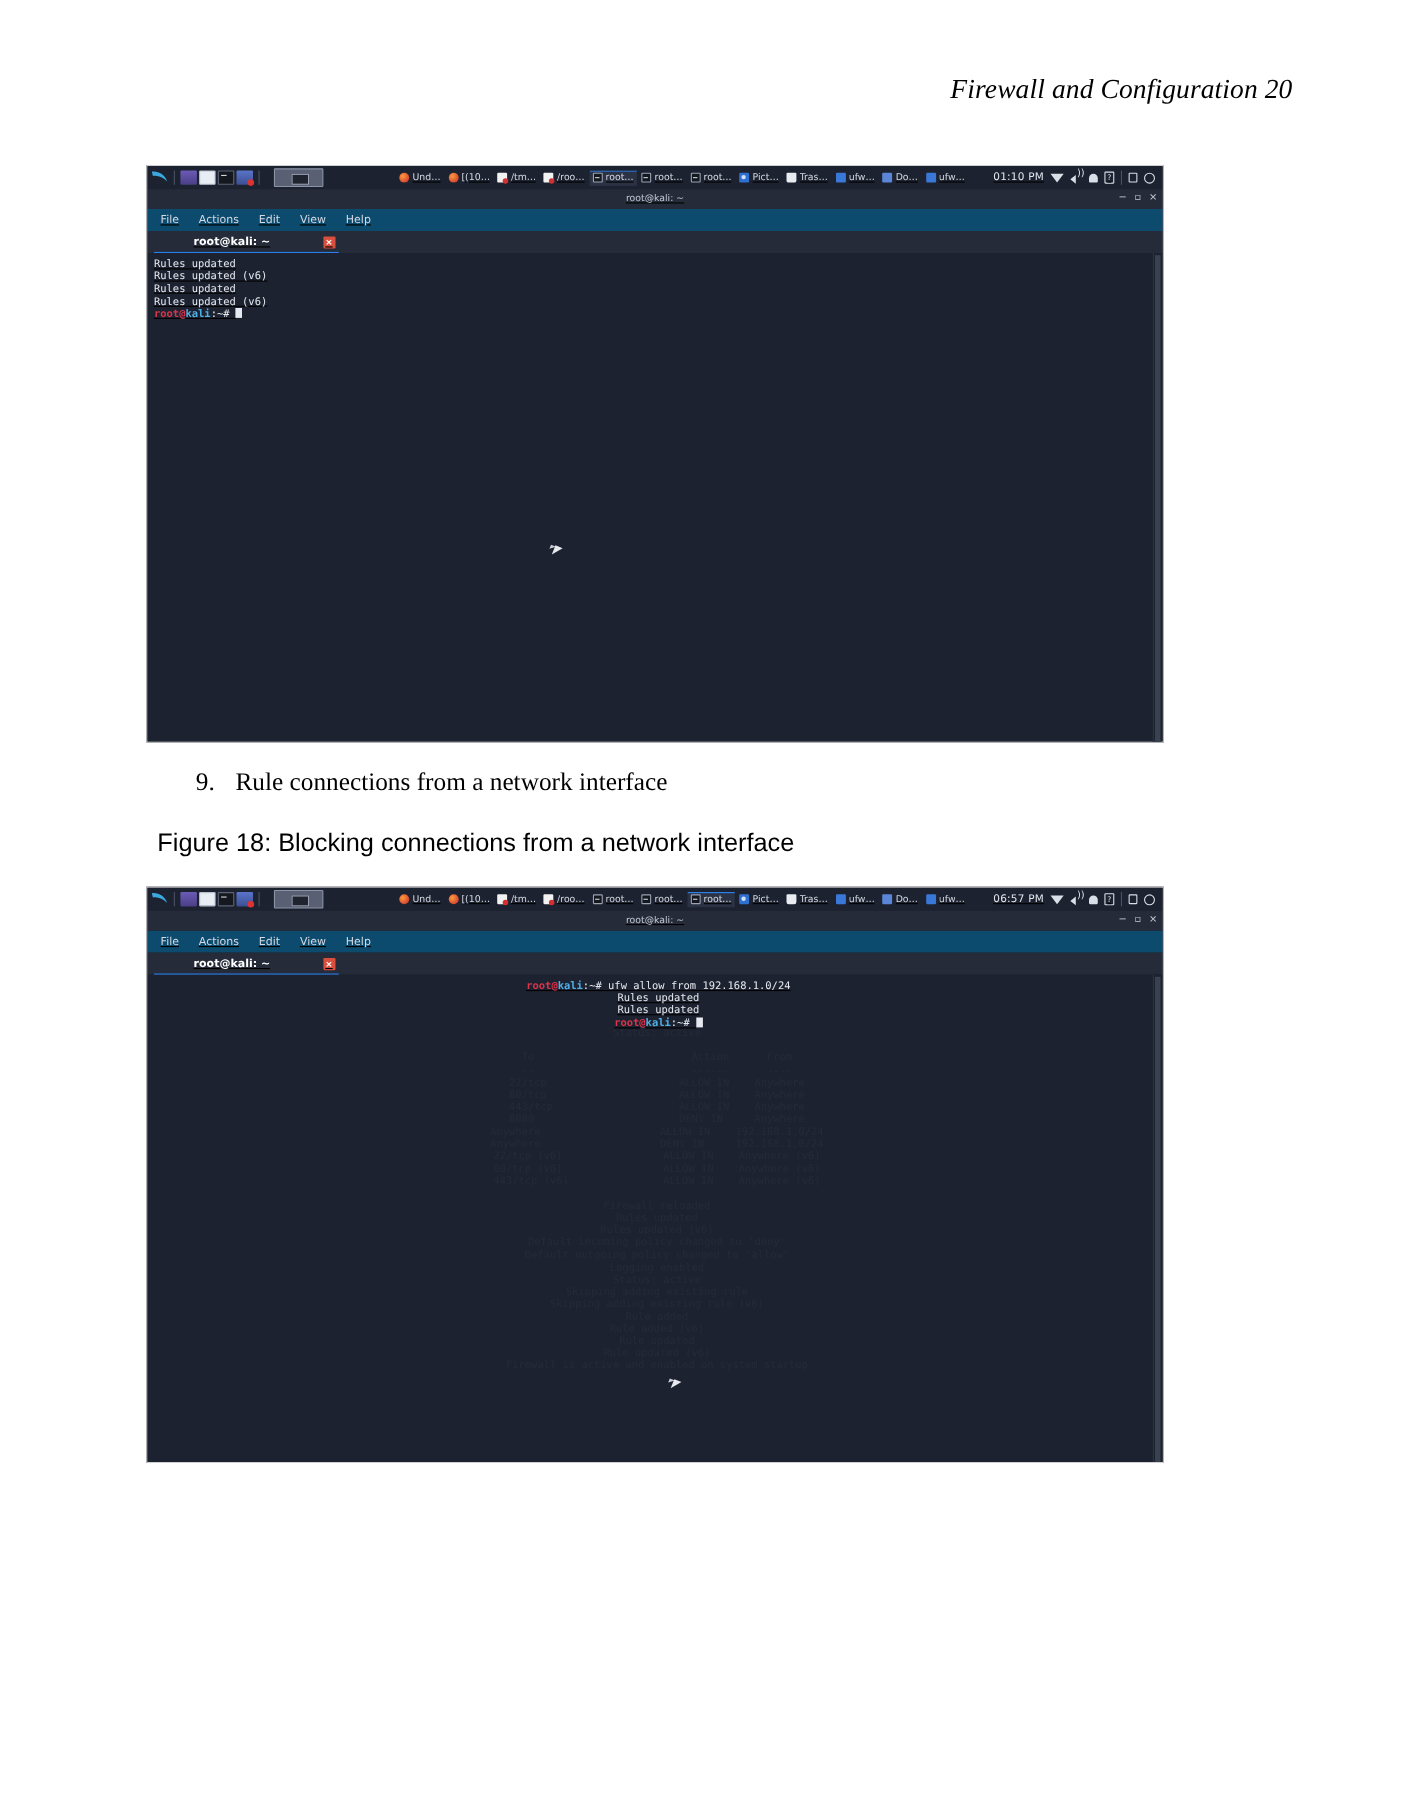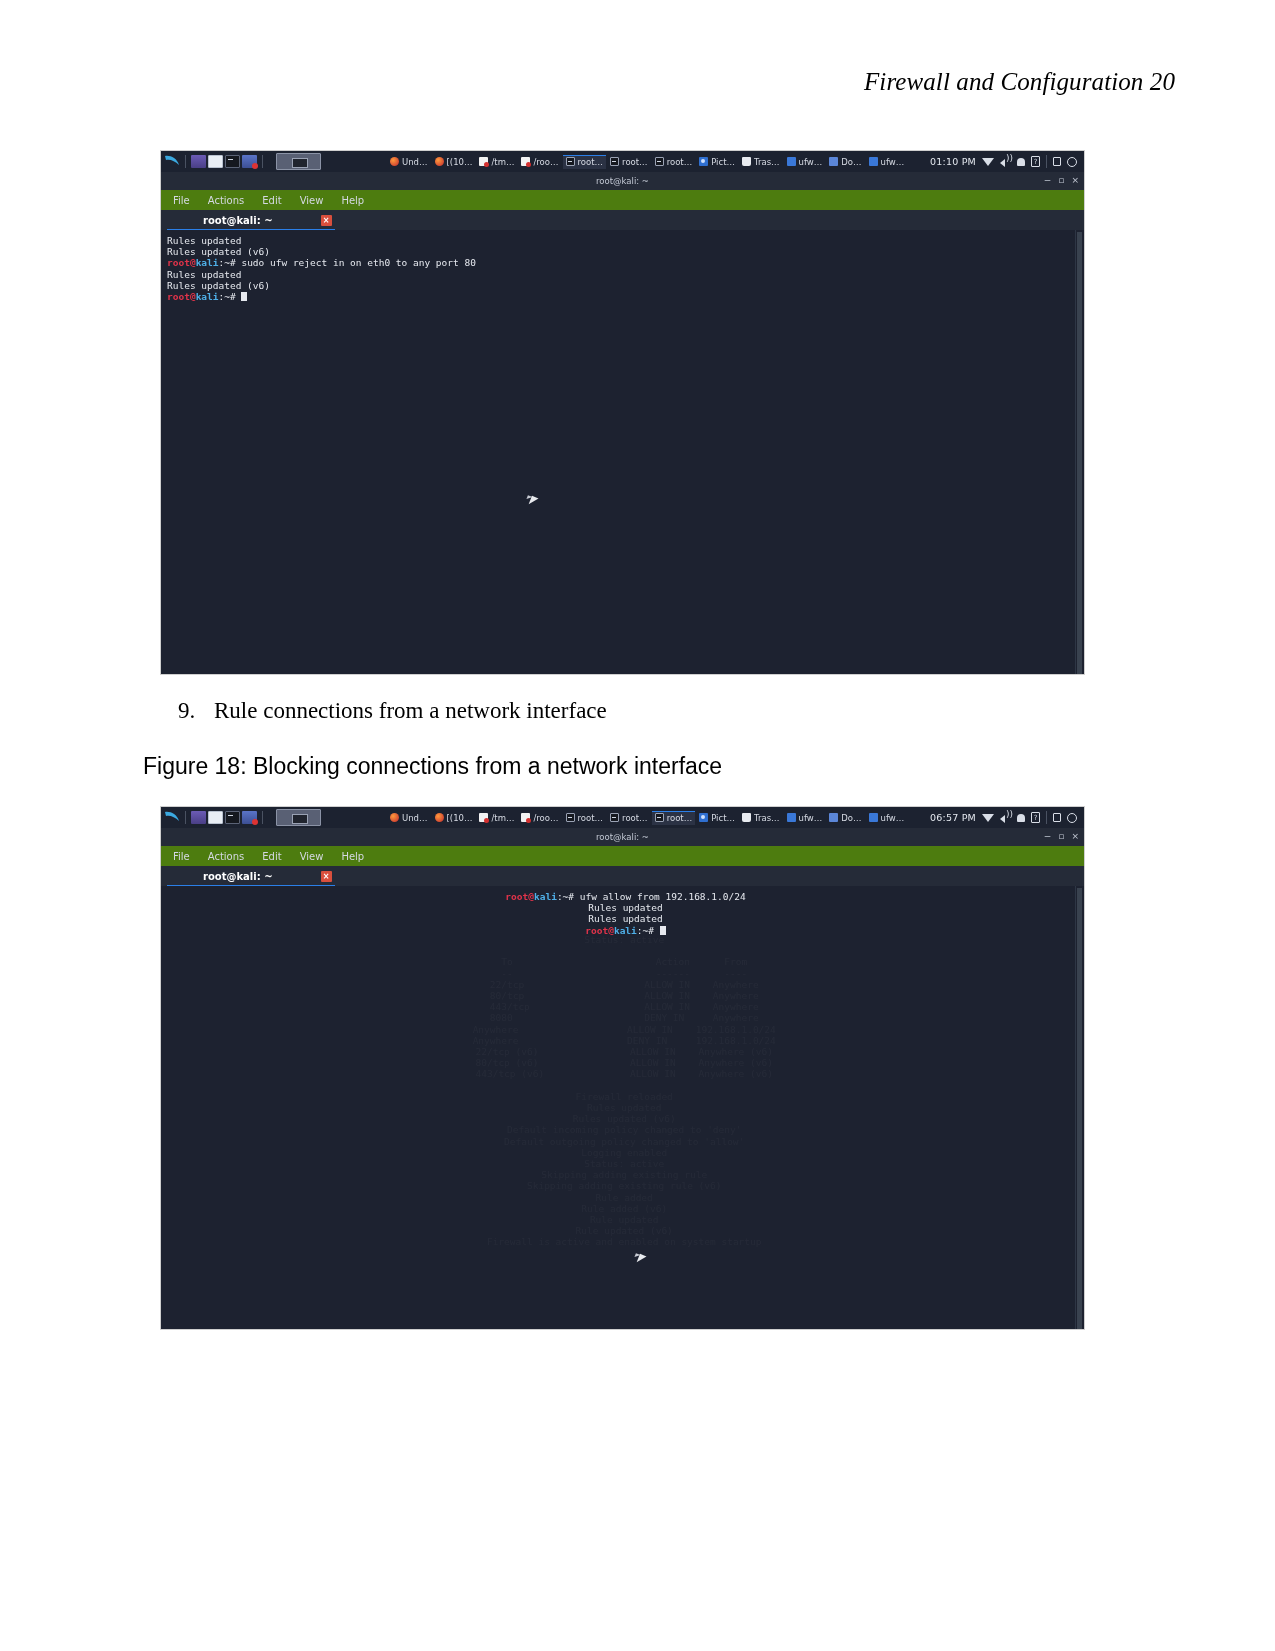--- a/index.html
+++ b/index.html
@@ -22,25 +22,26 @@
     font-family: "Liberation Serif", serif;
     font-size: 25px;
     letter-spacing: 0.1px;
     color: #000;
     font-style: italic;
   }
 
   
   .shot {
     position: absolute;
-    left: 160px;
+    left: 133px;
     width: 925px;
     background: #1f2430;
     border: 1px solid #cfcfcf;
     overflow: hidden;
+    text-decoration: underline;
   }
   .shot-1 { top: 150px; height: 525px; }
   .shot-2 { top: 806px; height: 524px; }
 
   
   .taskbar {
     height: 21px;
     background: #1c2230;
     display: flex;
     align-items: center;
@@ -176,21 +177,21 @@
   .winbtns {
     position:absolute; right: 5px; top: 3px;
     display:flex; gap:7px; align-items:center;
     font-family: "DejaVu Sans", sans-serif;
     font-size: 9px; color:#c3c9d4;
   }
 
   
   .menubar {
     height: 20px;
-    background: #4d7c0f;
+    background: #0c4a6e;
     display: flex; align-items: center;
     padding-left: 12px;
     gap: 18px;
     font-family: "DejaVu Sans", sans-serif;
     font-size: 10px;
     color: #d4d9e2;
   }
   .menubar span { cursor: default; }
 
   
@@ -398,21 +399,20 @@
     <div class="tab">
       <span>root@kali: ~</span>
       <span class="tab-close">×</span>
     </div>
     <div class="tab-underline"></div>
   </div>
 
   <div class="term" style="height:446px;">
     <div class="ln">Rules updated</div>
     <div class="ln">Rules updated (v6)</div>
-    <div class="ln"><span class="prompt-user">root</span><span class="prompt-user">@</span><span class="prompt-host">kali</span><span class="prompt-tail">:~# </span><span>sudo ufw reject in on eth0 to any port 80</span></div>
     <div class="ln">Rules updated</div>
     <div class="ln">Rules updated (v6)</div>
     <div class="ln"><span class="prompt-user">root</span><span class="prompt-user">@</span><span class="prompt-host">kali</span><span class="prompt-tail">:~# </span><span class="cursor"></span></div>
 
     <div class="mouse-cursor" style="left:366px; top:266px;"></div>
     <div class="scrollbar">
         <div class="thumb"></div>
       </div>
   </div>
 </div>

